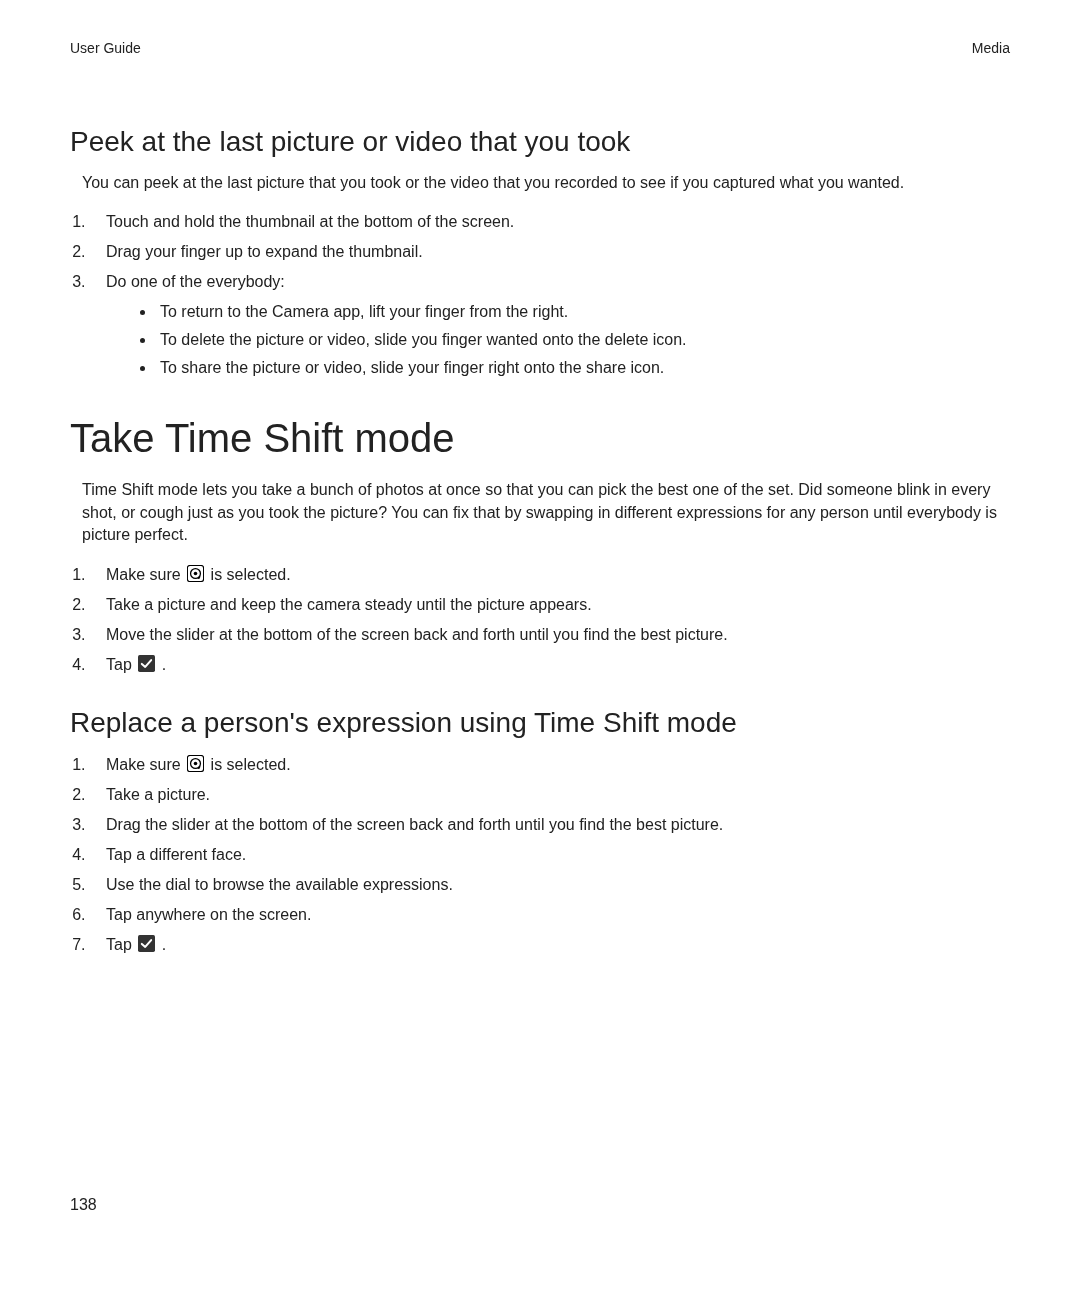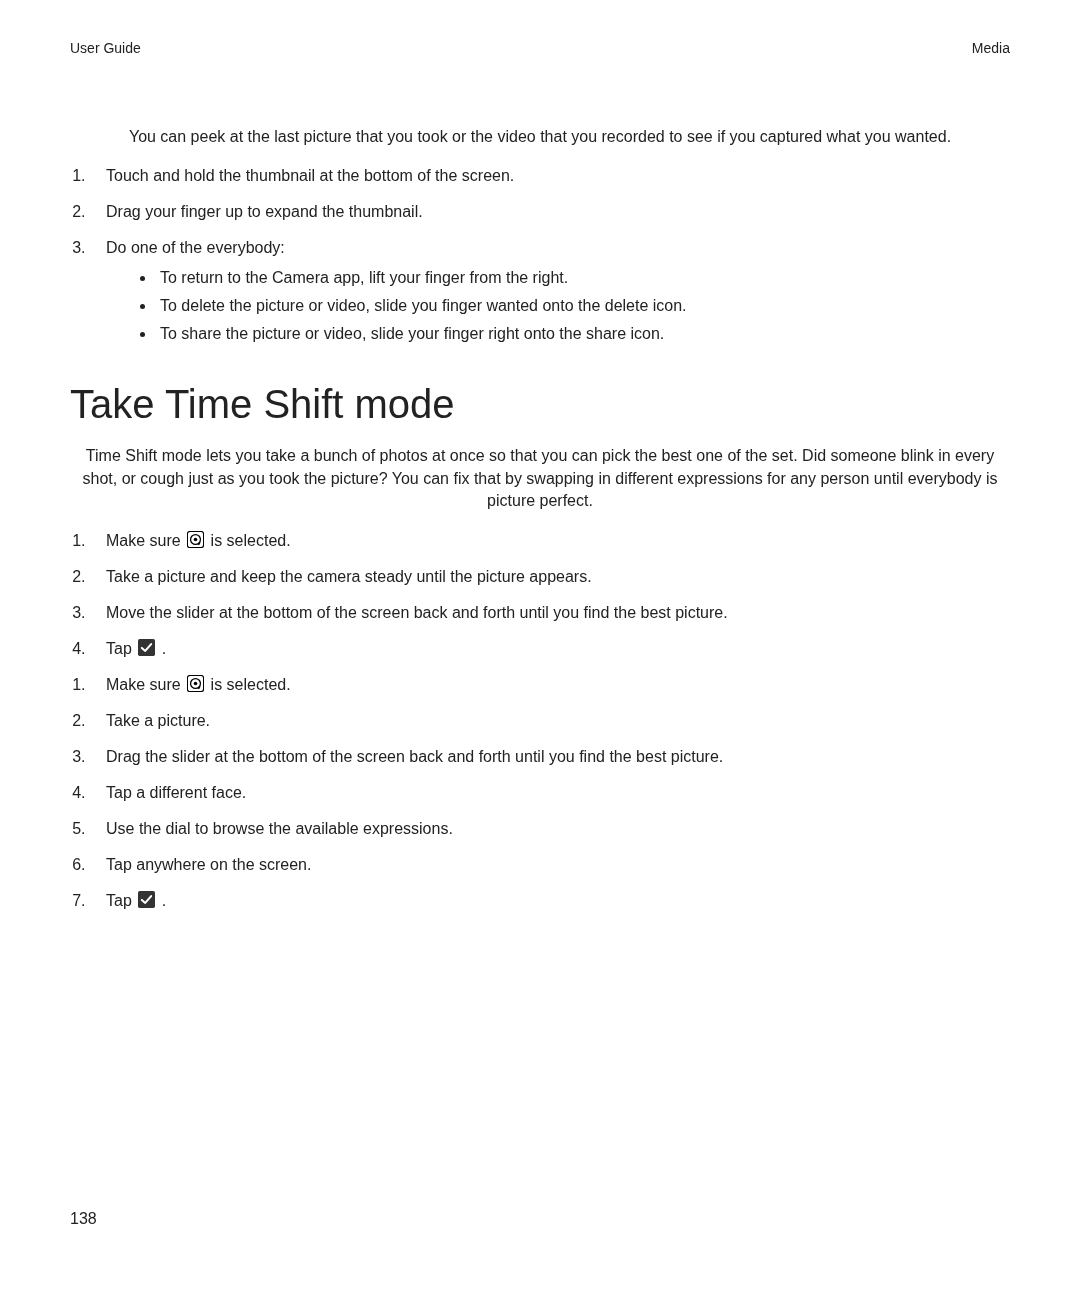--- a/index.html
+++ b/index.html
@@ -30,31 +30,30 @@
   }
   h2.first { margin-top: 30px; }
   h1 {
     font-size: 40px;
     font-weight: 300;
     margin: 36px 0 18px 0;
   }
   p {
     font-size: 16px;
     line-height: 1.4;
-    margin: 10px 0 16px 0;
-    text-align: center;
+    margin: 10px 0 16px 12px;
   }
   ol {
     font-size: 16px;
     padding-left: 20px;
     margin: 8px 0 10px 0;
   }
   ol > li {
     padding-left: 16px;
-    margin: 12px 0;
+    margin: 6px 0;
     line-height: 1.5;
   }
   ul {
     list-style-type: disc;
     padding-left: 50px;
     margin: 6px 0;
   }
   ul > li {
     padding-left: 4px;
     margin: 4px 0;
@@ -63,35 +62,36 @@
   .icon-inline {
     display: inline-block;
     vertical-align: -2px;
     width: 17px;
     height: 17px;
     margin: 0 2px;
   }
   .icon-inline svg { display: block; width: 100%; height: 100%; }
   .page-number {
     position: absolute;
-    bottom: 24px;
+    bottom: 38px;
     left: 70px;
     font-size: 16px;
   }
 </style>
 </head>
 <body>
 
 <div class="page">
 
   <div class="header">
     <span>User Guide</span>
     <span>Media</span>
   </div>
 
+  <h2 class="first">Peek at the last picture or video that you took</h2>
   <p>You can peek at the last picture that you took or the video that you recorded to see if you captured what you wanted.</p>
   <ol>
     <li>Touch and hold the thumbnail at the bottom of the screen.</li>
     <li>Drag your finger up to expand the thumbnail.</li>
     <li><span>Do one of the everybody:</span>
       <ul>
         <li>To return to the Camera app, lift your finger from the right.</li>
         <li>To delete the picture or video, slide you finger wanted onto the delete icon.</li>
         <li>To share the picture or video, slide your finger right onto the share icon.</li>
       </ul>
@@ -114,20 +114,21 @@
     <li>Take a picture and keep the camera steady until the picture appears.</li>
     <li>Move the slider at the bottom of the screen back and forth until you find the best picture.</li>
     <li>
       <span>Tap </span><span class="icon-inline"><svg viewBox="0 0 20 20">
             <rect x="0" y="0" width="20" height="20" rx="2" fill="#333"></rect>
             <path d="M4.5 10.5 L8.5 14 L15.5 6" fill="none" stroke="#fff" stroke-width="2.4" stroke-linecap="round" stroke-linejoin="round"></path>
           </svg></span><span> .</span>
     </li>
   </ol>
 
+  <h2>Replace a person's expression using Time Shift mode</h2>
   <ol>
     <li>
       <span>Make sure </span><span class="icon-inline"><svg viewBox="0 0 20 20">
             <rect x="0.5" y="0.5" width="19" height="19" rx="3" fill="none" stroke="#000" stroke-width="1.3"></rect>
             <circle cx="10" cy="10" r="5.8" fill="none" stroke="#000" stroke-width="1.5"></circle>
             <circle cx="10" cy="10" r="2.1" fill="#000"></circle>
             <path d="M15.5 13.5 A7 7 0 0 1 13 15.8" fill="none" stroke="#000" stroke-width="1.4"></path>
             <path d="M13 15.8 l2.2 0.3 l-1.2 -2 z" fill="#000"></path>
           </svg></span><span> is selected.</span>
     </li>

